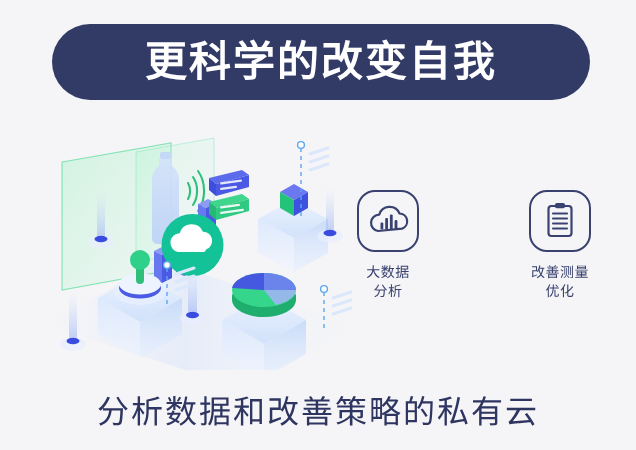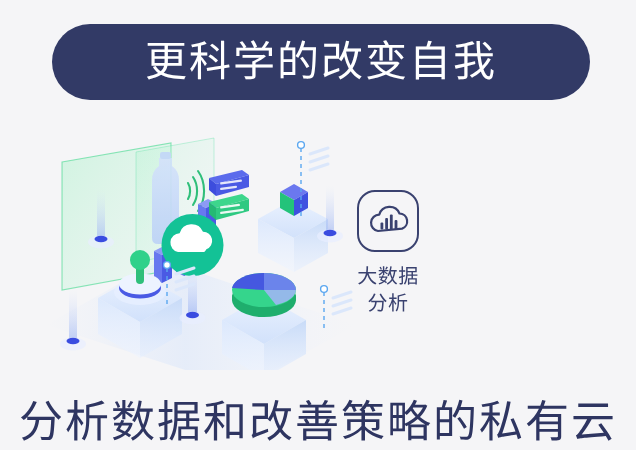--- a/index.html
+++ b/index.html
@@ -13,44 +13,44 @@
   .stage{position:absolute;inset:0;width:636px;height:450px;}
 
   
   .title-pill{
     position:absolute;left:52px;top:24px;width:538px;height:76px;
     background:#323a66;border-radius:38px;
     display:flex;align-items:center;justify-content:center;
   }
   .title-pill-text{
     color:#ffffff;font-size:42px;line-height:1;
-    letter-spacing:2px;font-weight:400;
+    letter-spacing:2px;font-weight:700;
     white-space:nowrap;
   }
 
   
   .tagline{
     position:absolute;left:0;top:386px;width:636px;
     text-align:center;color:#2e3561;
-    font-size:44px;letter-spacing:2px;white-space:nowrap;
+    font-size:32px;letter-spacing:2px;white-space:nowrap;
   }
 
   
   .features{
     position:absolute;left:352px;top:190px;width:244px;height:146px;
     display:flex;justify-content:space-between;align-items:flex-start;
   }
   .feature{width:72px;display:flex;flex-direction:column;align-items:center;}
   .feature-icon{
     width:62px;height:62px;border:2px solid #3a4270;border-radius:18px;
     display:flex;align-items:center;justify-content:center;
     box-sizing:border-box;overflow:hidden;background:transparent;
   }
   .feature-label{
-    margin-top:11px;color:#3a4270;font-size:20px;line-height:1.35;
+    margin-top:11px;color:#3a4270;font-size:14px;line-height:1.35;
     text-align:center;letter-spacing:.5px;white-space:pre-line;
   }
 
   
   .scene{position:absolute;left:36px;top:120px;width:320px;height:250px;}
   .scene svg{display:block;}
 </style>
 </head>
 <body>
 
@@ -252,19 +252,35 @@
             <rect x="19.2" y="19" width="2.8" height="11.5" rx="1"></rect>
             <rect x="23.9" y="15.5" width="2.8" height="15" rx="1"></rect>
             <rect x="28.6" y="21" width="2.8" height="9.5" rx="1"></rect>
           </g>
         </svg>
       </div>
       <div class="feature-label">大数据
 分析</div>
     </div>
 
+    <div class="feature">
+      <div class="feature-icon">
+        <svg width="44" height="44" viewBox="0 0 44 44" xmlns="http://www.w3.org/2000/svg">
+          <rect x="10.5" y="7" width="23" height="30" rx="3" fill="none" stroke="#3a4270" stroke-width="2.2"></rect>
+          <rect x="17" y="4" width="10" height="5.2" rx="1.8" fill="#3a4270"></rect>
+          <g stroke="#3a4270" stroke-width="2.1" stroke-linecap="round">
+            <line x1="15" y1="14.5" x2="29" y2="14.5"></line>
+            <line x1="15" y1="19.5" x2="29" y2="19.5"></line>
+            <line x1="15" y1="24.5" x2="29" y2="24.5"></line>
+            <line x1="15" y1="29.5" x2="29" y2="29.5"></line>
+          </g>
+        </svg>
+      </div>
+      <div class="feature-label">改善测量
+优化</div>
+    </div>
 
 
   </div>
 
   <div class="tagline">分析数据和改善策略的私有云</div>
 
 </div>
 
 </body></html>

